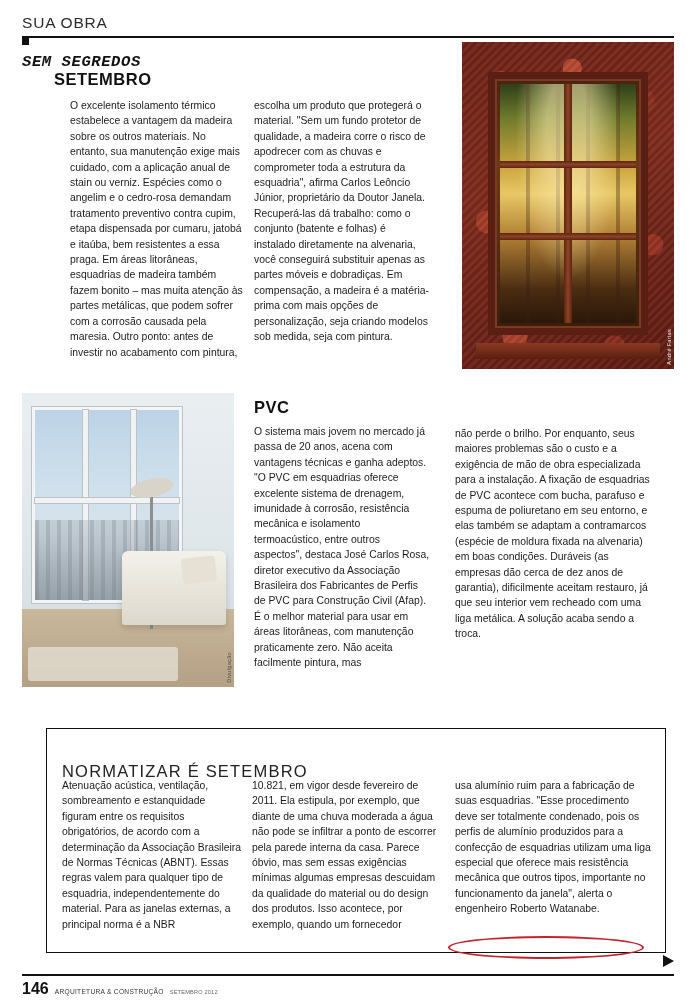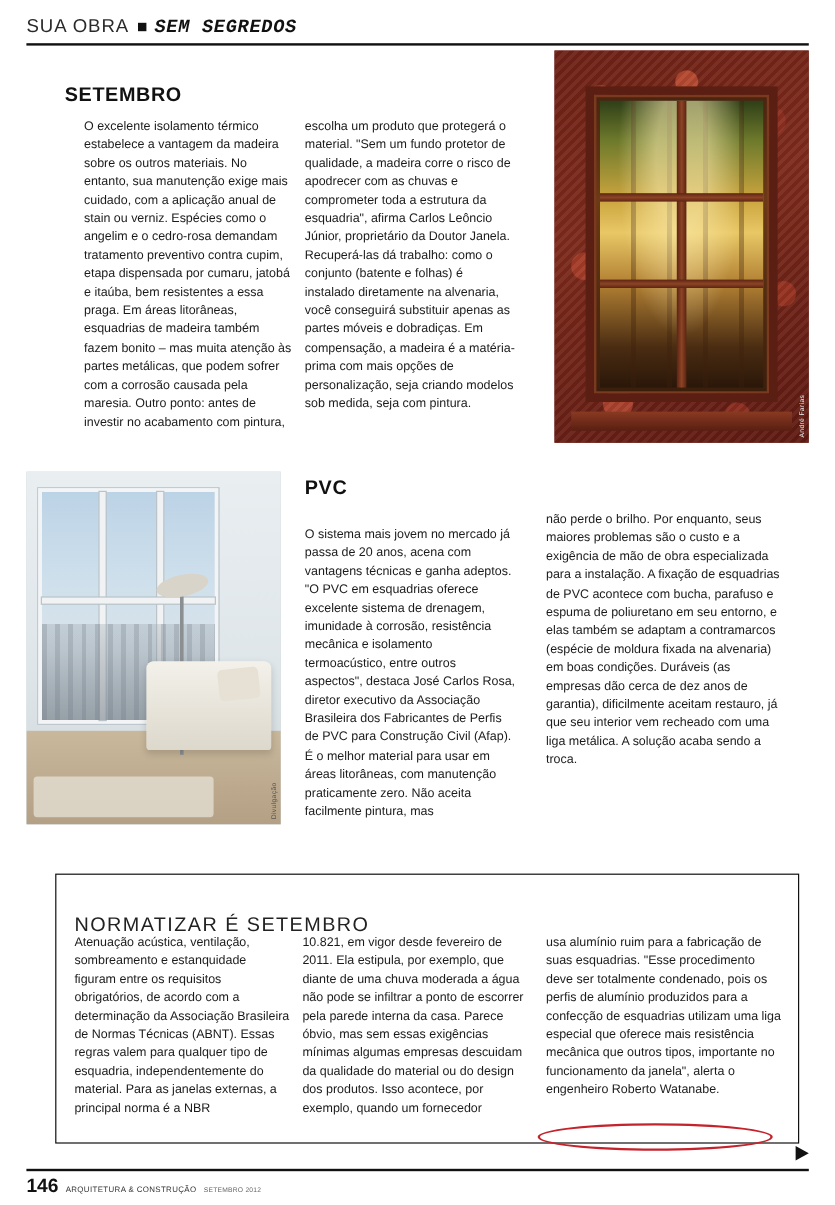--- a/index.html
+++ b/index.html
@@ -12,21 +12,21 @@
     position: relative;
     font-family: "Liberation Sans", sans-serif;
     color: #111;
     overflow: hidden;
   }
 
   
   .page-header {
     position: absolute;
     left: 22px; top: 14px; width: 652px;
-    display: flex; align-items: baseline; gap: 7px;
+    display: flex; align-items: baseline; gap: 7px; flex-direction: column;
   }
   .hdr-kicker {
     font-size: 15.5px;
     letter-spacing: 0.8px;
     color: #2a2a2a;
     font-weight: 400;
   }
   .hdr-square {
     display: inline-block;
     width: 7px; height: 7px;
@@ -215,21 +215,21 @@
     right: 2px; bottom: 4px;
     font-size: 5.6px;
     color: #555;
     writing-mode: vertical-rl;
     transform: rotate(180deg);
     letter-spacing: 0.3px;
     z-index: 6;
   }
 
   #pvc-title { position: absolute; left: 254px; top: 398px; }
-  #pvc-col1 { left: 254px; top: 438px; width: 176px; }
+  #pvc-col1 { left: 254px; top: 424px; width: 176px; }
   #pvc-col2 { left: 455px; top: 426px; width: 196px; }
 
   
   .norm-box {
     position: absolute;
     left: 46px; top: 728px;
     width: 620px; height: 225px;
     border: 1.5px solid #111;
     background: #fff;
   }

